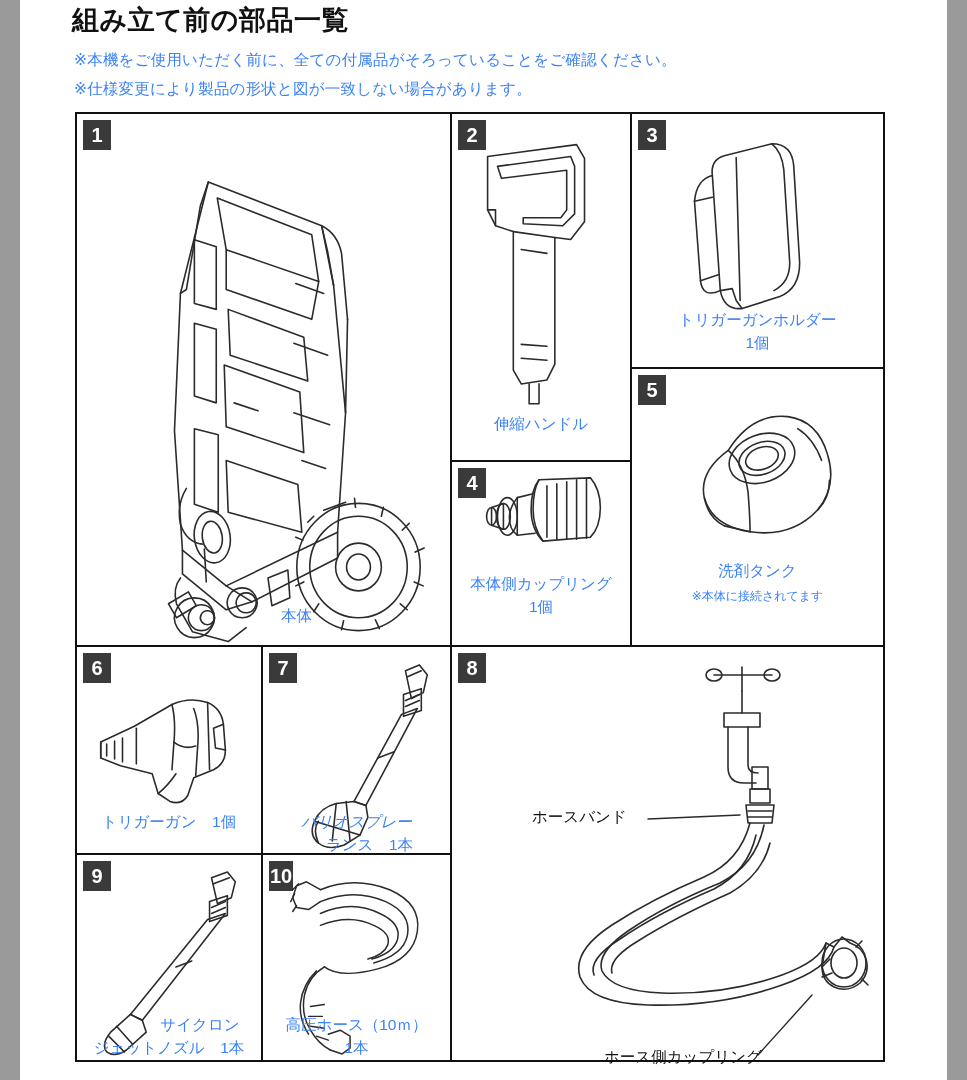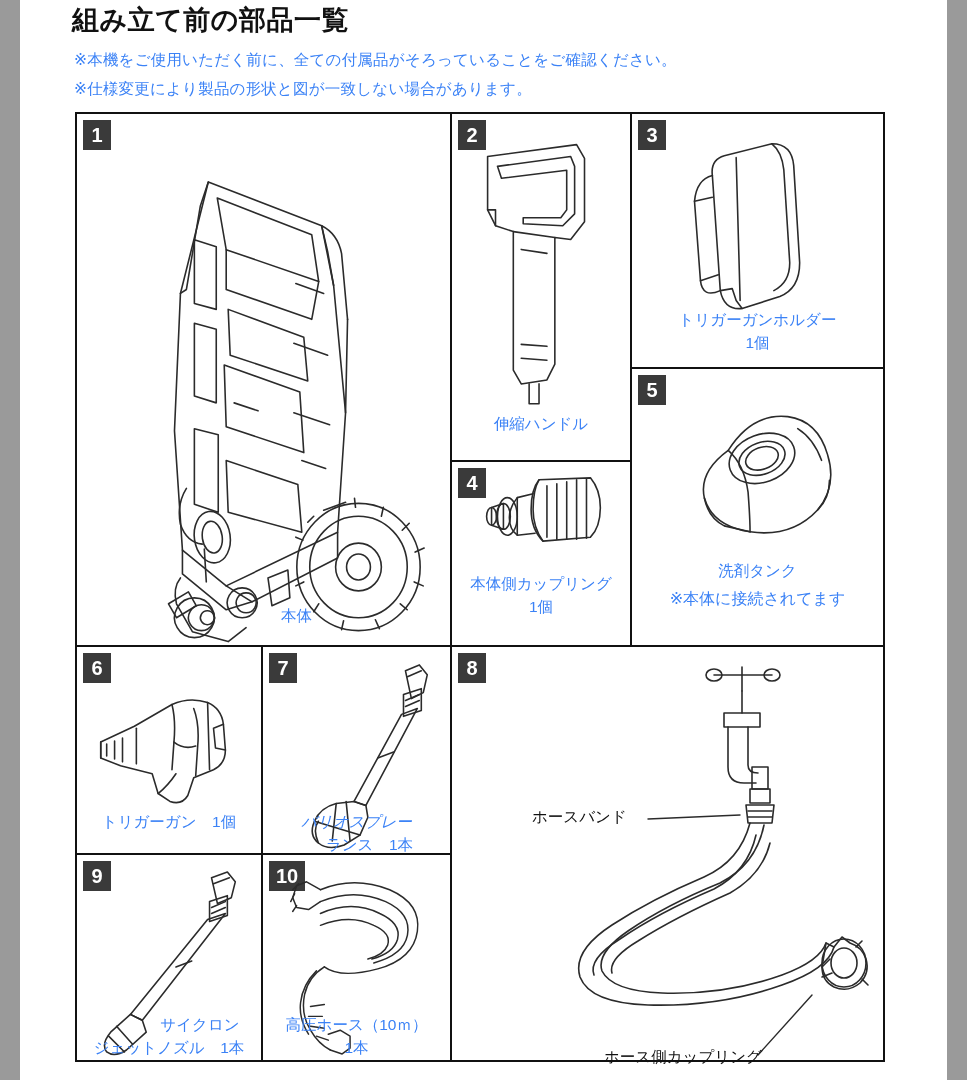--- a/index.html
+++ b/index.html
@@ -84,33 +84,33 @@
     height: 30px;
     background: #3a3a3a;
     color: #fff;
     font-size: 20px;
     font-weight: bold;
     display: flex;
     align-items: center;
     justify-content: center;
     line-height: 1;
   }
-  .num.wide { width: 36px; }
+  .num.wide { width: 24px; }
 
   .caption {
     position: absolute;
     left: 0;
     width: 100%;
     text-align: center;
     font-size: 15.5px;
     line-height: 1.35;
     color: #3b82f6;
   }
   .caption.small {
-    font-size: 16px;
+    font-size: 12px;
   }
   .art {
     position: absolute;
     left: 0; top: 0;
     width: 100%;
     height: 100%;
     pointer-events: none;
   }
   .lbl {
     position: absolute;

